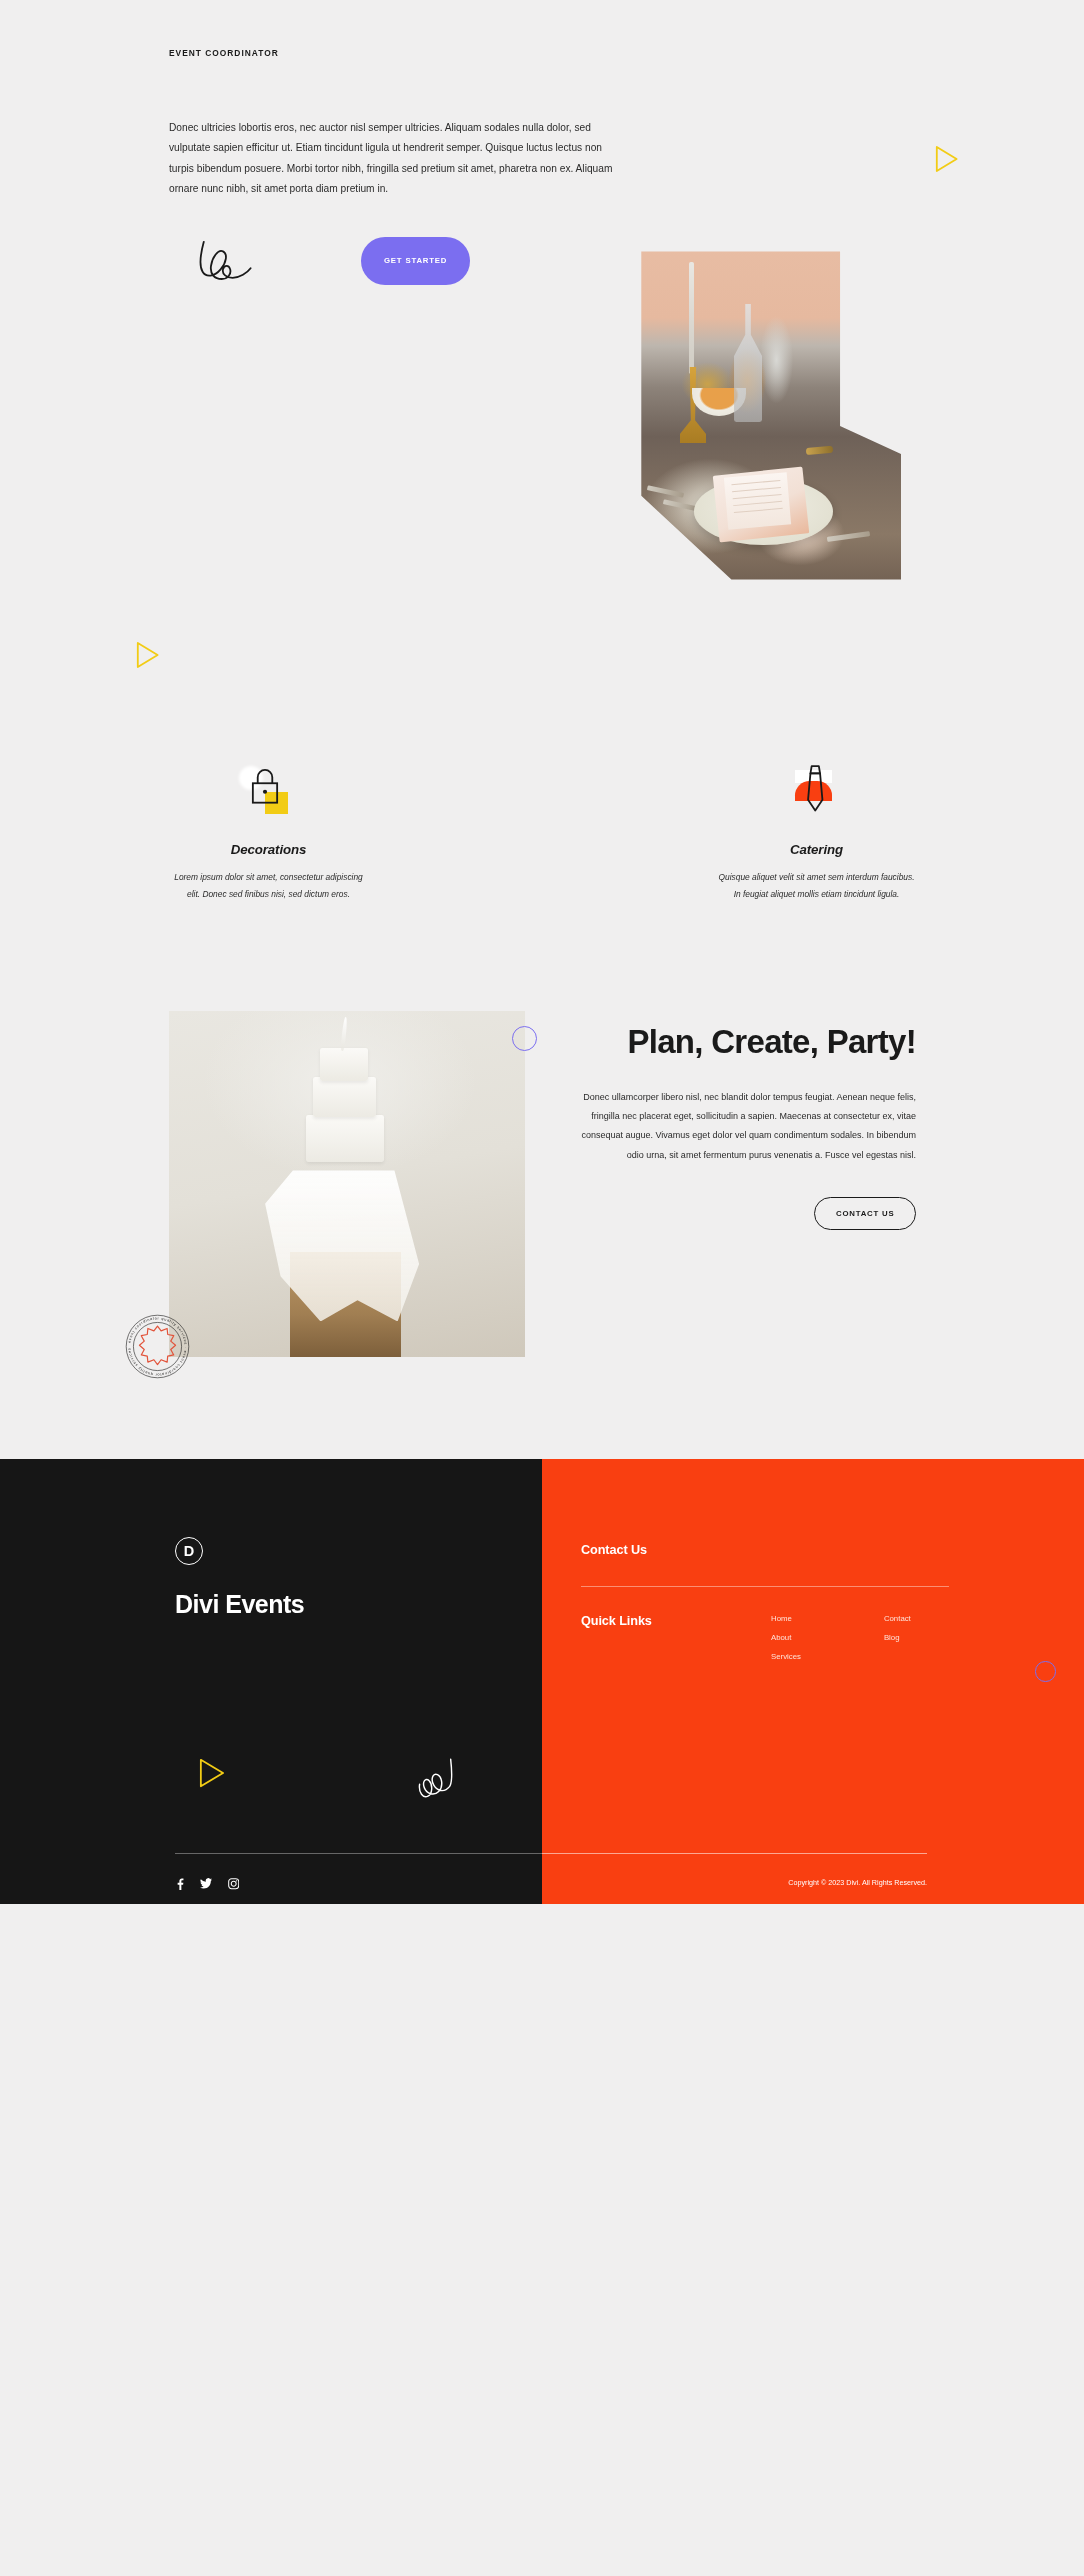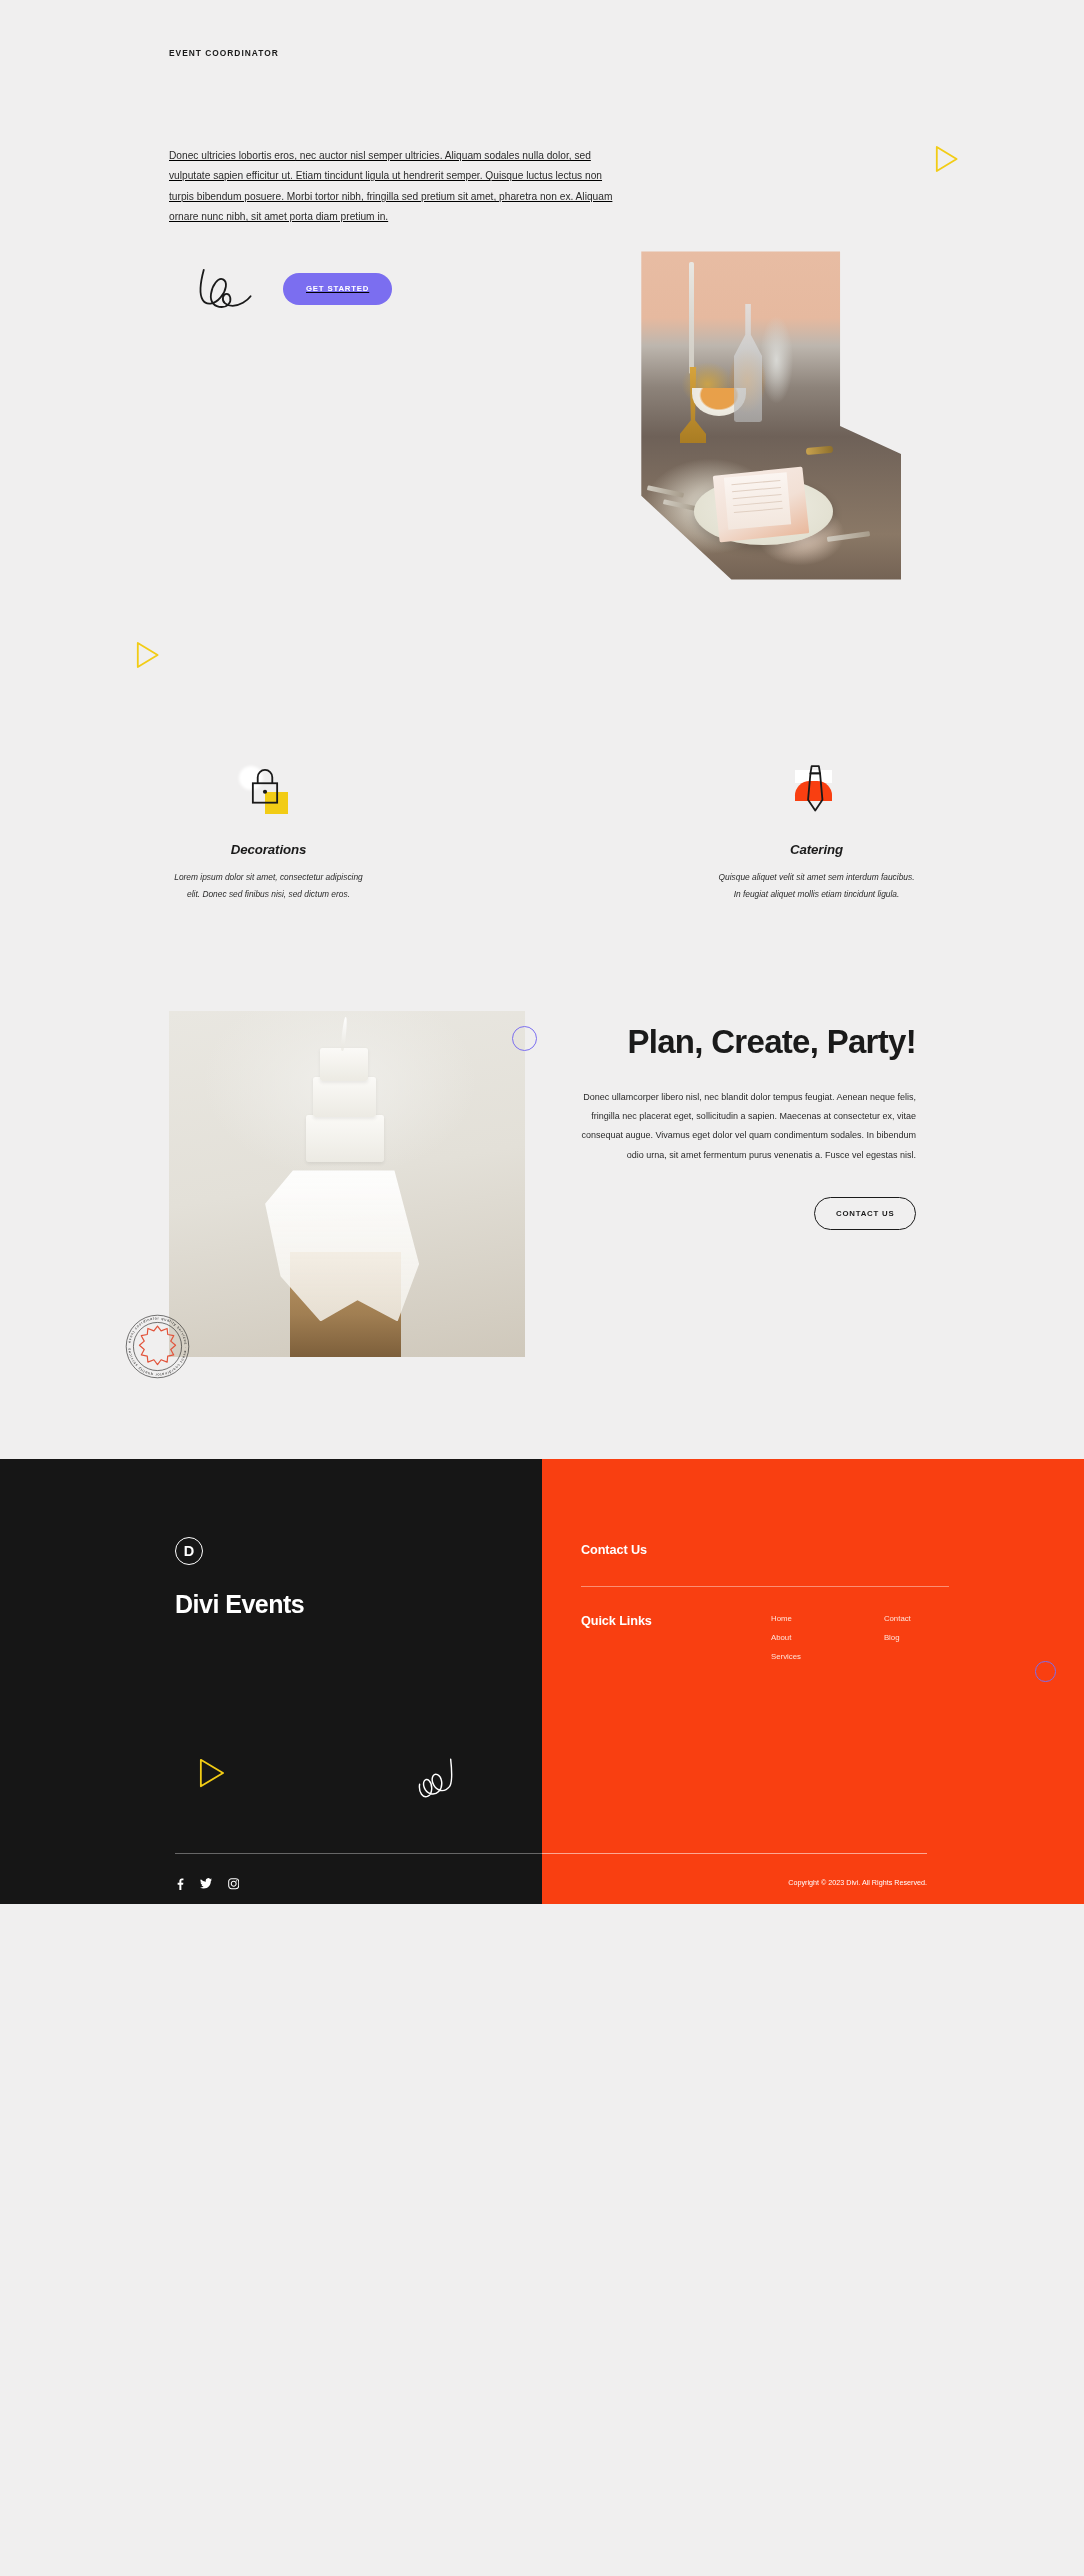--- a/index.html
+++ b/index.html
@@ -45,34 +45,33 @@
     font-size: 48px;
     line-height: 1.12;
     font-weight: 800;
     letter-spacing: -1px;
     color: #1a1a1a;
     max-width: 747px;
   }
 
   .hero-body {
     display: flex;
-    margin-top: 88px;
+    margin-top: 60px;
     align-items: flex-start;
-    text-decoration: underline;
   }
   .hero-left { width: 482px; padding-right: 36px; }
   .hero-para {
     font-size: 10.2px;
     line-height: 2.0;
     color: #2b2b2b;
     max-width: 476px;
   }
   .hero-actions {
     display: flex;
-    align-items: center;
+    gap: 78px;
     margin-top: 37px;
     padding-left: 24px;
   }
   .signature { width: 90px; height: 48px; }
   .signature svg { width: 100%; height: 100%; display: block; }
 
   .btn-primary {
     display: inline-flex;
     align-items: center;
     justify-content: center;

